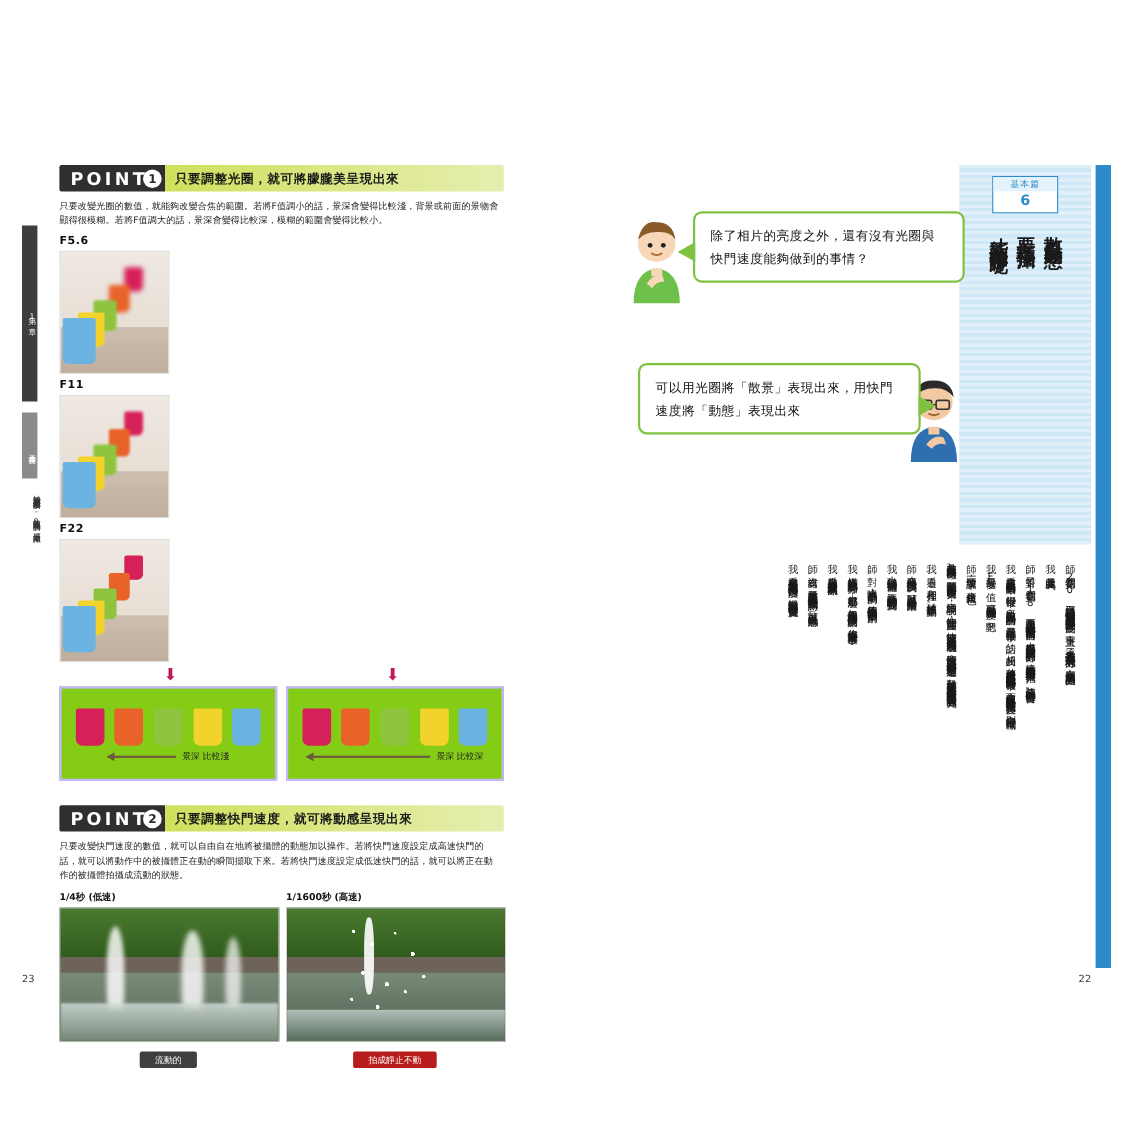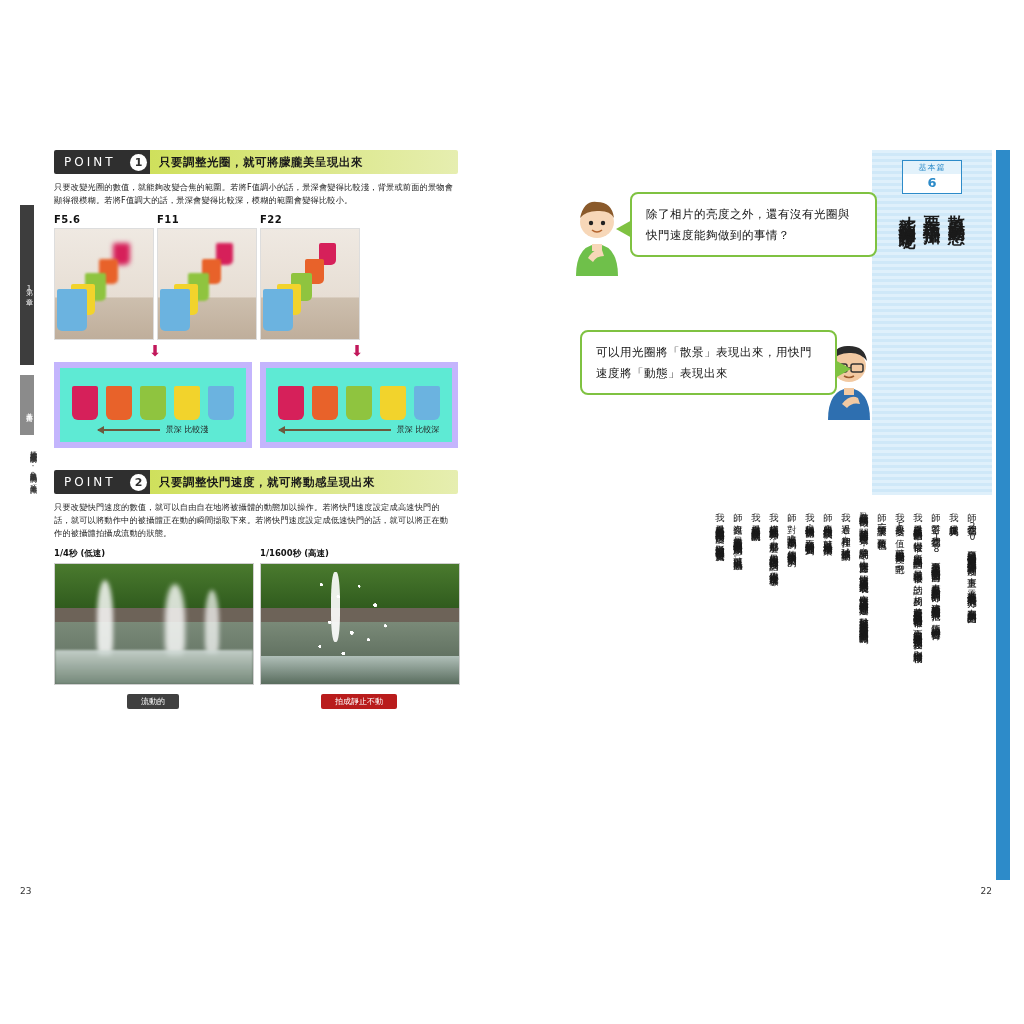--- a/index.html
+++ b/index.html
@@ -78,22 +78,22 @@
     align-items: center;
     height: 24px;
     background: linear-gradient(to right, #2f2f2f 0px, #2f2f2f 96px, #cfe05c 96px, #e6eeb0 100%);
     border-radius: 2px;
     overflow: hidden;
     position: relative;
   }
   .point-label {
     width: 76px;
     color: #ffffff;
-    font-size: 12px;
-    font-weight: normal;
+    font-size: 16px;
+    font-weight: bold;
     letter-spacing: 3px;
     padding-left: 10px;
     box-sizing: border-box;
   }
   .point-num {
     width: 17px; height: 17px;
     border-radius: 50%;
     background: #ffffff;
     color: #2f2f2f;
     font-size: 11px;
@@ -115,20 +115,21 @@
     color: #222;
     margin: 7px 0 8px 34px;
     width: 400px;
     letter-spacing: 0.2px;
   }
 
   .cups-row {
     display: flex;
     gap: 5px;
     margin-left: 34px;
+    flex-direction: column;
   }
   .cup-cell { width: 98px; }
   .cup-flabel {
     font-size: 10px;
     font-weight: bold;
     color: #111;
     margin-bottom: 3px;
     letter-spacing: 0.5px;
   }
   .cup-photo {
@@ -159,22 +160,22 @@
 
   .summary-row {
     display: flex;
     gap: 8px;
     margin-left: 34px;
     margin-top: 3px;
   }
   .summary-box {
     width: 198px;
     height: 86px;
-    border: 6px solid #c4b5fd;
-    background: #5eead4;
+    border: 2px solid #c4b5fd;
+    background: #84cc16;
     position: relative;
     box-sizing: border-box;
   }
   .mini-cups {
     display: flex;
     justify-content: space-around;
     align-items: flex-end;
     height: 52px;
     padding: 6px 8px 0 8px;
     box-sizing: border-box;

